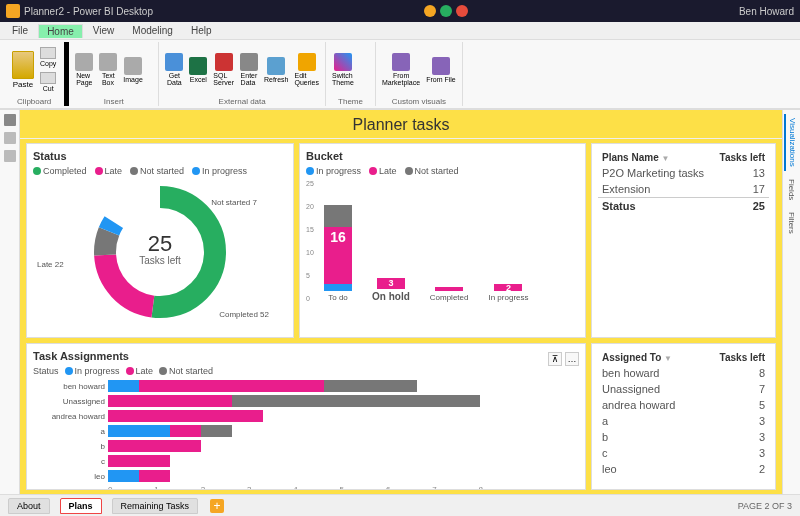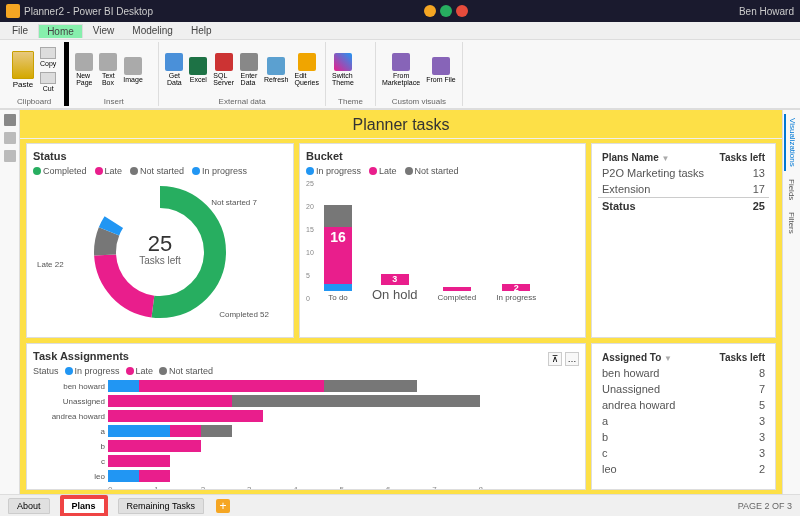--- a/index.html
+++ b/index.html
@@ -258,21 +258,21 @@
                 </div>
                 <div style="font-size:8px;color:#555;margin-top:2px;text-align:center;">To do</div>
               </div>
 
               <div style="display:flex; flex-direction:column; align-items:center;">
                 <div style="display:flex; flex-direction:column; width:28px;">
                   <div style="height:11px; background:#e91e8c; position:relative;">
                     <span style="position:absolute;top:0px;left:50%;transform:translateX(-50%);font-size:9px;color:#fff;font-weight:600;">3</span>
                   </div>
                 </div>
-                <div style="font-size:13px;color:#555;margin-top:2px;text-align:center;">On hold</div>
+                <div style="font-size:10px;color:#555;margin-top:2px;text-align:center;font-weight:bold;">On hold</div>
               </div>
 
               <div style="display:flex; flex-direction:column; align-items:center;">
                 <div style="display:flex; flex-direction:column; width:28px;">
                   <div style="height:4px; background:#e91e8c;"></div>
                 </div>
                 <div style="font-size:8px;color:#555;margin-top:2px;text-align:center;">Completed</div>
               </div>
 
               <div style="display:flex; flex-direction:column; align-items:center;">
@@ -467,18 +467,18 @@
   <div style="width:18px; background:#f8f8f8; border-left:1px solid #ddd; display:flex; flex-direction:column; align-items:center; padding-top:4px; gap:4px;">
     <div style="writing-mode:vertical-rl; text-orientation:mixed; font-size:8px; color:#0078d4; padding:4px 2px; border-left:2px solid #0078d4; cursor:pointer;">Visualizations</div>
     <div style="writing-mode:vertical-rl; text-orientation:mixed; font-size:8px; color:#555; padding:4px 2px; cursor:pointer;">Fields</div>
     <div style="writing-mode:vertical-rl; text-orientation:mixed; font-size:8px; color:#555; padding:4px 2px; cursor:pointer;">Filters</div>
   </div>
 </div>
 
 <div style="height:22px; background:#f0f0f0; border-top:1px solid #ddd; display:flex; align-items:center; justify-content:space-between; padding:0 8px;">
   <div style="display:flex; align-items:center; gap:10px;">
     <div style="font-size:9px; padding:2px 8px; background:#e0e0e0; border:1px solid #ccc; border-radius:2px 2px 0 0; cursor:pointer;">About</div>
-    <div style="font-size:9px; padding:2px 8px; background:#fff; border:4px solid #ef4444; border-radius:2px 2px 0 0; cursor:pointer; font-weight:600;">Plans</div>
+    <div style="font-size:9px; padding:2px 8px; background:#fff; border:1px solid #ef4444; border-radius:2px 2px 0 0; cursor:pointer; font-weight:600;">Plans</div>
     <div style="font-size:9px; padding:2px 8px; background:#e0e0e0; border:1px solid #ccc; border-radius:2px 2px 0 0; cursor:pointer;">Remaining Tasks</div>
     <div style="width:14px;height:14px;background:#f5a623;color:#fff;display:flex;align-items:center;justify-content:center;font-size:12px;cursor:pointer;border-radius:2px;margin-left:2px;">+</div>
   </div>
   <div style="font-size:9px; color:#666;">PAGE 2 OF 3</div>
 </div>
 
 </body></html>

